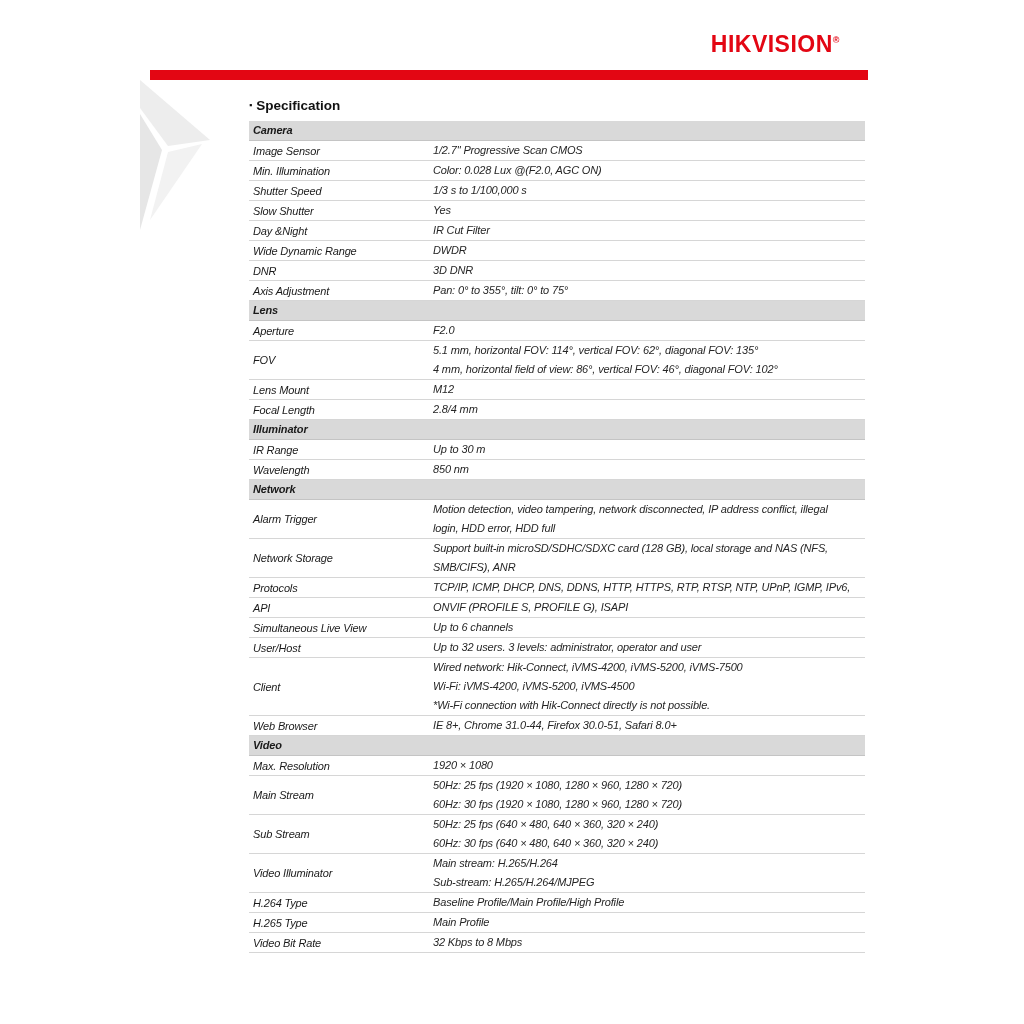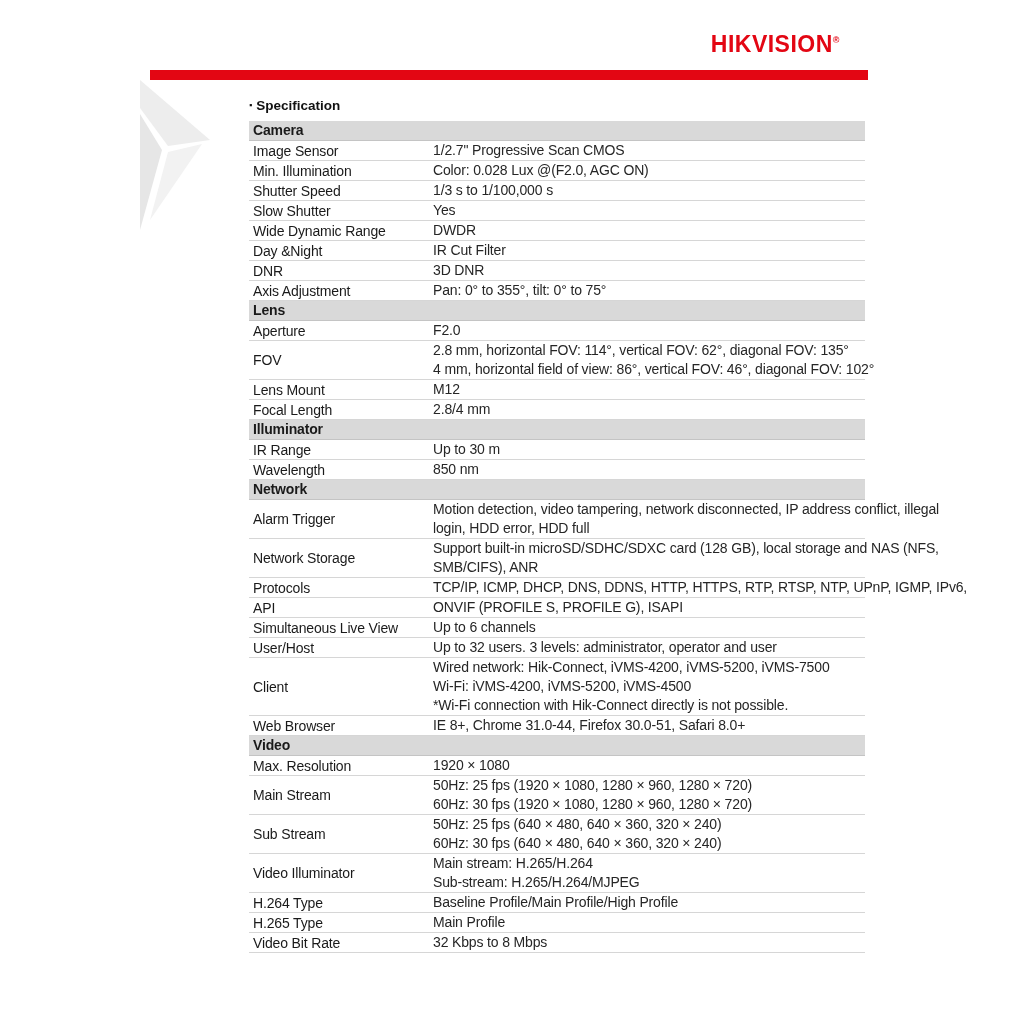--- a/index.html
+++ b/index.html
@@ -56,23 +56,24 @@
     color: #111111;
     margin-bottom: 8px;
   }
   .title .bullet {
     font-size: 9px;
     vertical-align: 2px;
     margin-right: 4px;
   }
   .spec-table {
     width: 616px;
-    font-size: 14px;
+    font-size: 11px;
     color: #262626;
     letter-spacing: -0.15px;
+    font-style: italic;
   }
   .sec-head {
     background: #d9d9d9;
     min-height: 19px;
     line-height: 19px;
     font-weight: 700;
     color: #1a1a1a;
     padding-left: 4px;
     border-bottom: 1px solid #c4c4c4;
     box-sizing: border-box;
@@ -142,32 +143,32 @@
             <div class="line">1/3 s to 1/100,000 s</div>
           </div>
         </div>
         <div class="row">
           <div class="cell label">Slow Shutter</div>
           <div class="cell value">
             <div class="line">Yes</div>
           </div>
         </div>
         <div class="row">
+          <div class="cell label">Day &amp;Night</div>
+          <div class="cell value">
+            <div class="line">IR Cut Filter</div>
+          </div>
+        </div>
+        <div class="row">
           <div class="cell label">Wide Dynamic Range</div>
           <div class="cell value">
             <div class="line">DWDR</div>
           </div>
         </div>
         <div class="row">
-          <div class="cell label">Day &amp;Night</div>
-          <div class="cell value">
-            <div class="line">IR Cut Filter</div>
-          </div>
-        </div>
-        <div class="row">
           <div class="cell label">DNR</div>
           <div class="cell value">
             <div class="line">3D DNR</div>
           </div>
         </div>
         <div class="row">
           <div class="cell label">Axis Adjustment</div>
           <div class="cell value">
             <div class="line">Pan: 0° to 355°, tilt: 0° to 75°</div>
           </div>
@@ -175,21 +176,21 @@
         <div class="sec-head"><span>Lens</span></div>
         <div class="row">
           <div class="cell label">Aperture</div>
           <div class="cell value">
             <div class="line">F2.0</div>
           </div>
         </div>
         <div class="row">
           <div class="cell label">FOV</div>
           <div class="cell value">
-            <div class="line">2.8 mm, horizontal FOV: 114°, vertical FOV: 62°, diagonal FOV: 135°</div>
+            <div class="line">5.1 mm, horizontal FOV: 114°, vertical FOV: 62°, diagonal FOV: 135°</div>
             <div class="line">4 mm, horizontal field of view: 86°, vertical FOV: 46°, diagonal FOV: 102°</div>
           </div>
         </div>
         <div class="row">
           <div class="cell label">Lens Mount</div>
           <div class="cell value">
             <div class="line">M12</div>
           </div>
         </div>
         <div class="row">

